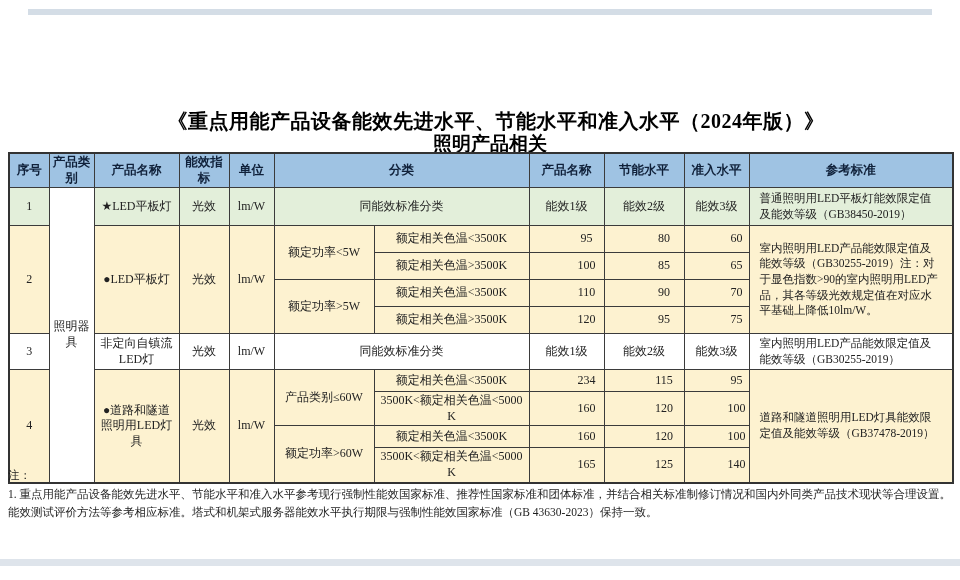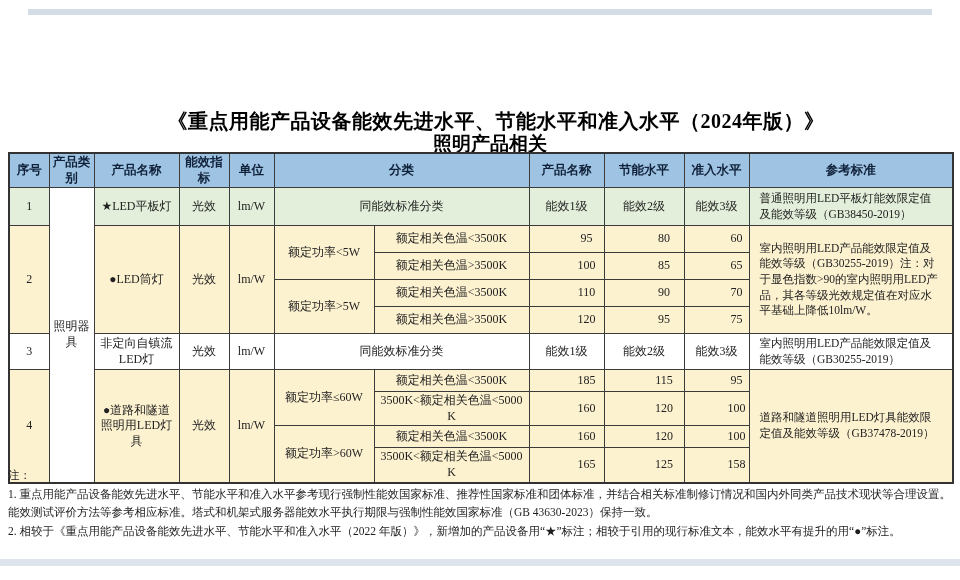--- a/index.html
+++ b/index.html
@@ -87,21 +87,21 @@
       <td>lm/W</td>
       <td colspan="2">同能效标准分类</td>
       <td>能效1级</td>
       <td>能效2级</td>
       <td>能效3级</td>
       <td class="ref">普通照明用LED平板灯能效限定值及能效等级（GB38450-2019）</td>
     </tr>
 
     <tr class="ry" style="height:27px">
       <td rowspan="4">2</td>
-      <td rowspan="4">●LED筒灯</td>
+      <td rowspan="4">●LED平板灯</td>
       <td rowspan="4">光效</td>
       <td rowspan="4">lm/W</td>
       <td rowspan="2">额定功率&lt;5W</td>
       <td>额定相关色温&lt;3500K</td>
       <td class="num">95</td>
       <td class="num">80</td>
       <td class="num">60</td>
       <td rowspan="4" class="ref">室内照明用LED产品能效限定值及能效等级（GB30255-2019）注：对于显色指数&gt;90的室内照明用LED产品，其各等级光效规定值在对应水平基础上降低10lm/W。</td>
     </tr>
     <tr class="ry" style="height:27px">
@@ -134,23 +134,23 @@
       <td>能效2级</td>
       <td>能效3级</td>
       <td class="ref">室内照明用LED产品能效限定值及能效等级（GB30255-2019）</td>
     </tr>
 
     <tr class="ry" style="height:22px">
       <td rowspan="4">4</td>
       <td rowspan="4">●道路和隧道照明用LED灯具</td>
       <td rowspan="4">光效</td>
       <td rowspan="4">lm/W</td>
-      <td rowspan="2">额定功率≤60W</td>
+      <td rowspan="2">产品类别≤60W</td>
       <td>额定相关色温&lt;3500K</td>
-      <td class="num">185</td>
+      <td class="num">234</td>
       <td class="num">115</td>
       <td class="num">95</td>
       <td rowspan="4" class="ref">道路和隧道照明用LED灯具能效限定值及能效等级（GB37478-2019）</td>
     </tr>
     <tr class="ry" style="height:22px">
       <td>3500K&lt;额定相关色温&lt;5000K</td>
       <td class="num">160</td>
       <td class="num">120</td>
       <td class="num">100</td>
     </tr>
@@ -158,23 +158,22 @@
       <td rowspan="2">额定功率&gt;60W</td>
       <td>额定相关色温&lt;3500K</td>
       <td class="num">160</td>
       <td class="num">120</td>
       <td class="num">100</td>
     </tr>
     <tr class="ry" style="height:22px">
       <td>3500K&lt;额定相关色温&lt;5000K</td>
       <td class="num">165</td>
       <td class="num">125</td>
-      <td class="num">158</td>
+      <td class="num">140</td>
     </tr>
   </tbody>
 </table>
 </div>
 
 <div class="notes">
   <div>注：</div>
   <div>1. 重点用能产品设备能效先进水平、节能水平和准入水平参考现行强制性能效国家标准、推荐性国家标准和团体标准，并结合相关标准制修订情况和国内外同类产品技术现状等合理设置。能效测试评价方法等参考相应标准。塔式和机架式服务器能效水平执行期限与强制性能效国家标准（GB 43630-2023）保持一致。</div>
-  <div>2. 相较于《重点用能产品设备能效先进水平、节能水平和准入水平（2022 年版）》，新增加的产品设备用“★”标注；相较于引用的现行标准文本，能效水平有提升的用“●”标注。</div>
 </div>
 
 </body></html>

